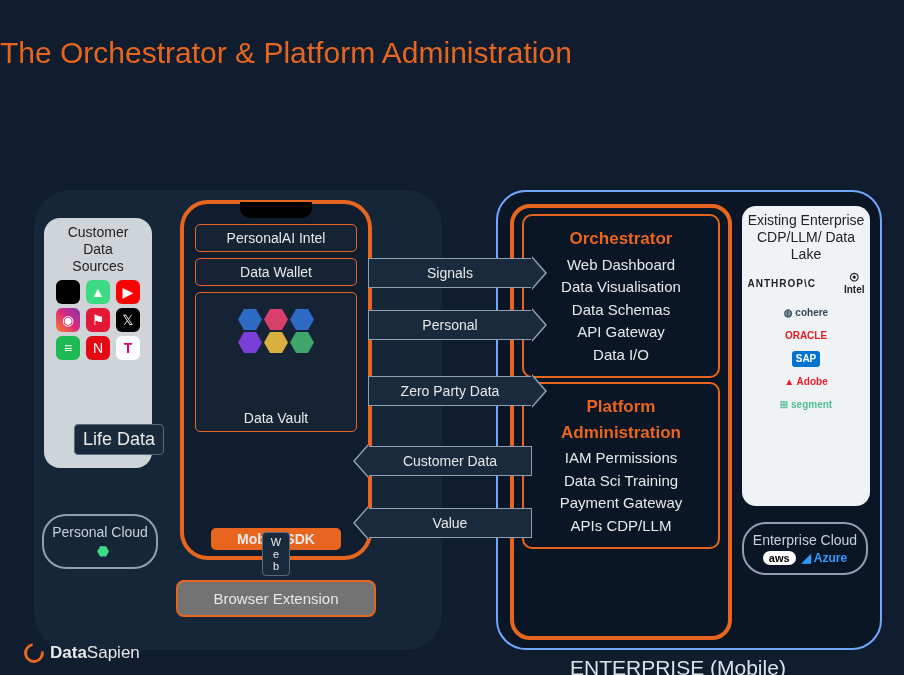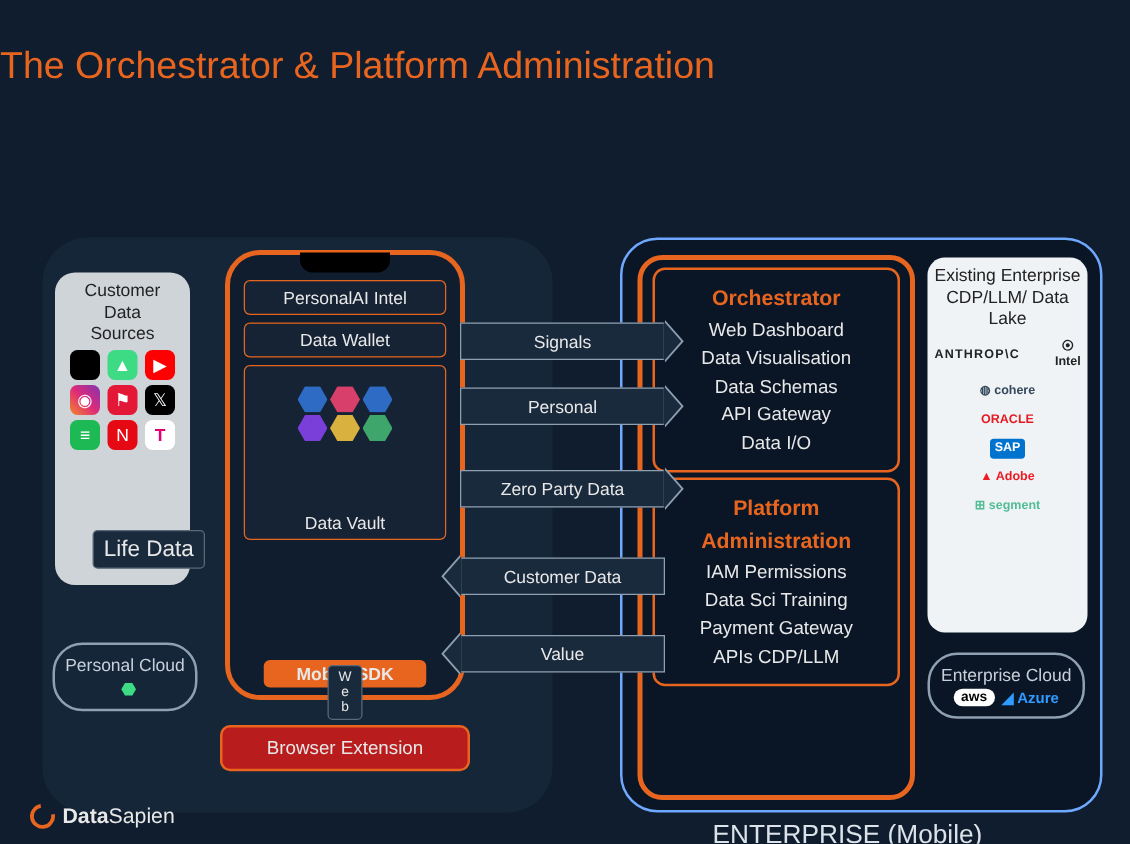--- a/index.html
+++ b/index.html
@@ -105,21 +105,21 @@
     background:#1a2a3d; border:1px solid #5a6a7a; border-radius:4px;
     font-size:11px; text-align:center; line-height:1.1; padding:3px 0;
     z-index:3;
   }
   .browser-ext {
     position:absolute;
     left: 176px; top: 510px;
     width: 200px;
     border: 2px solid #e8651f;
     border-radius: 8px;
-    background: #b91c1c;
+    background: #737373;
     text-align:center; font-size:15px;
     padding: 8px 0;
   }
 
   .cloud-shape {
     position:absolute;
     border: 2px solid #8fa0b3;
     border-radius: 40px;
     text-align:center;
     font-size:14px; color:#c8d0da;

